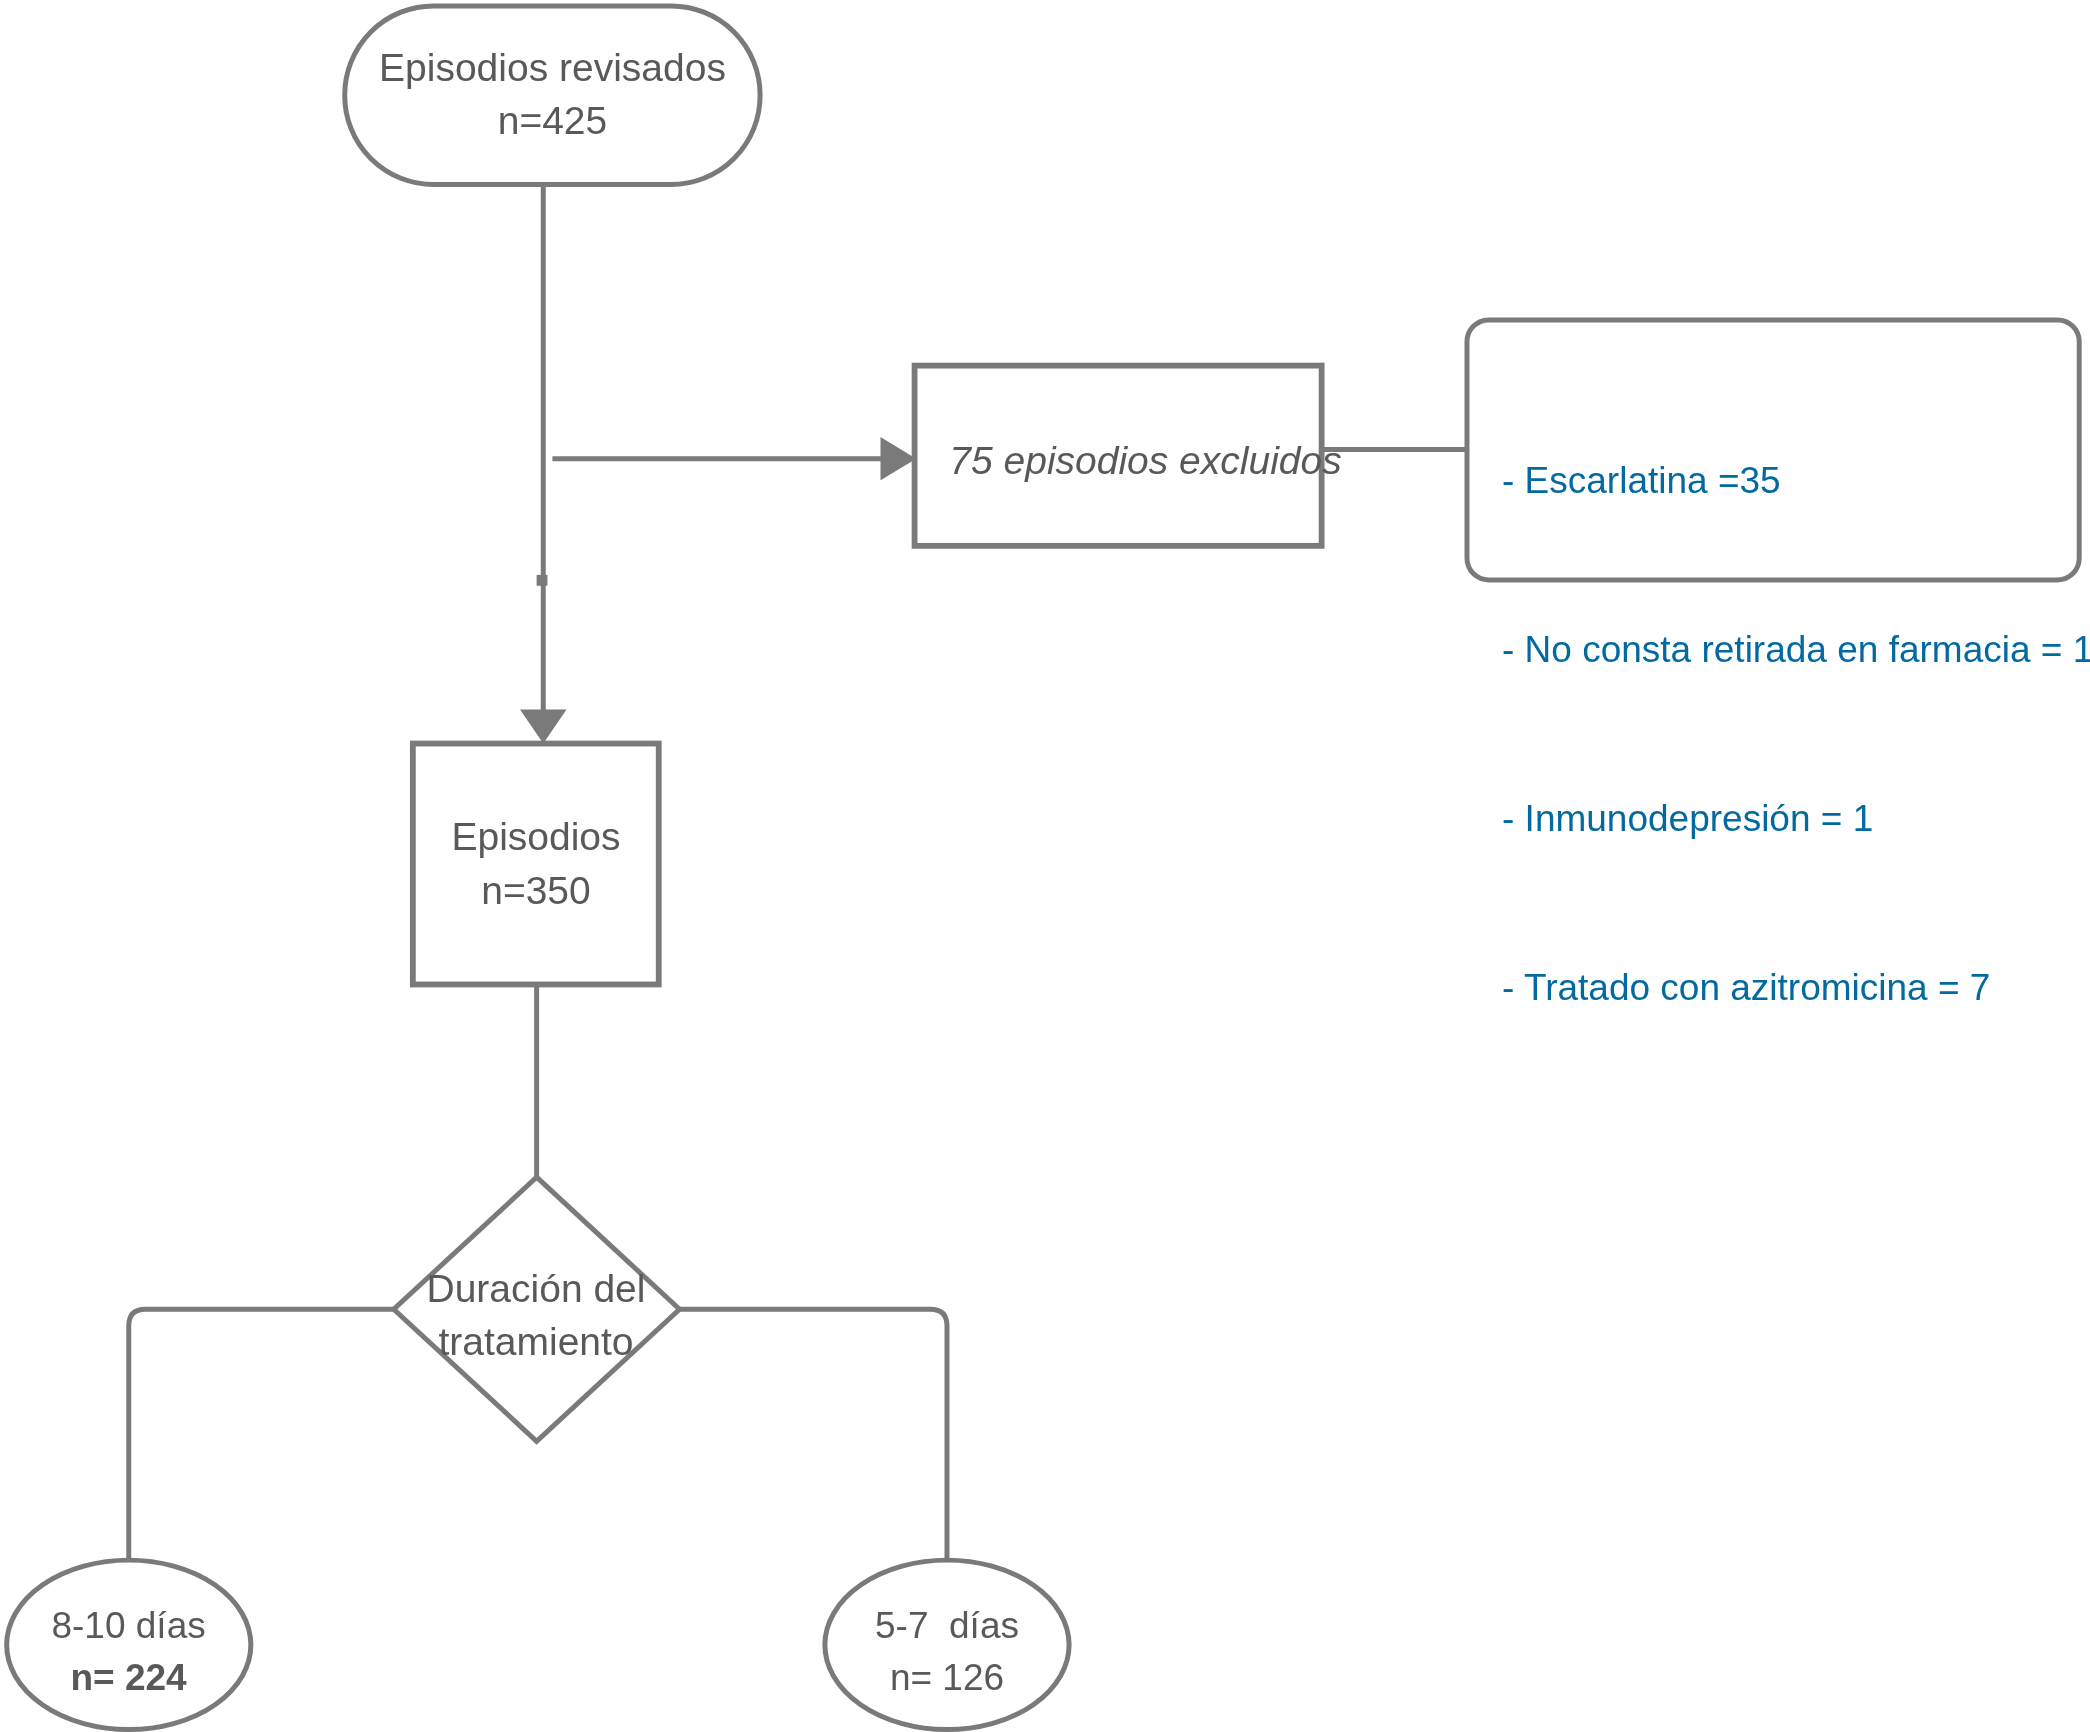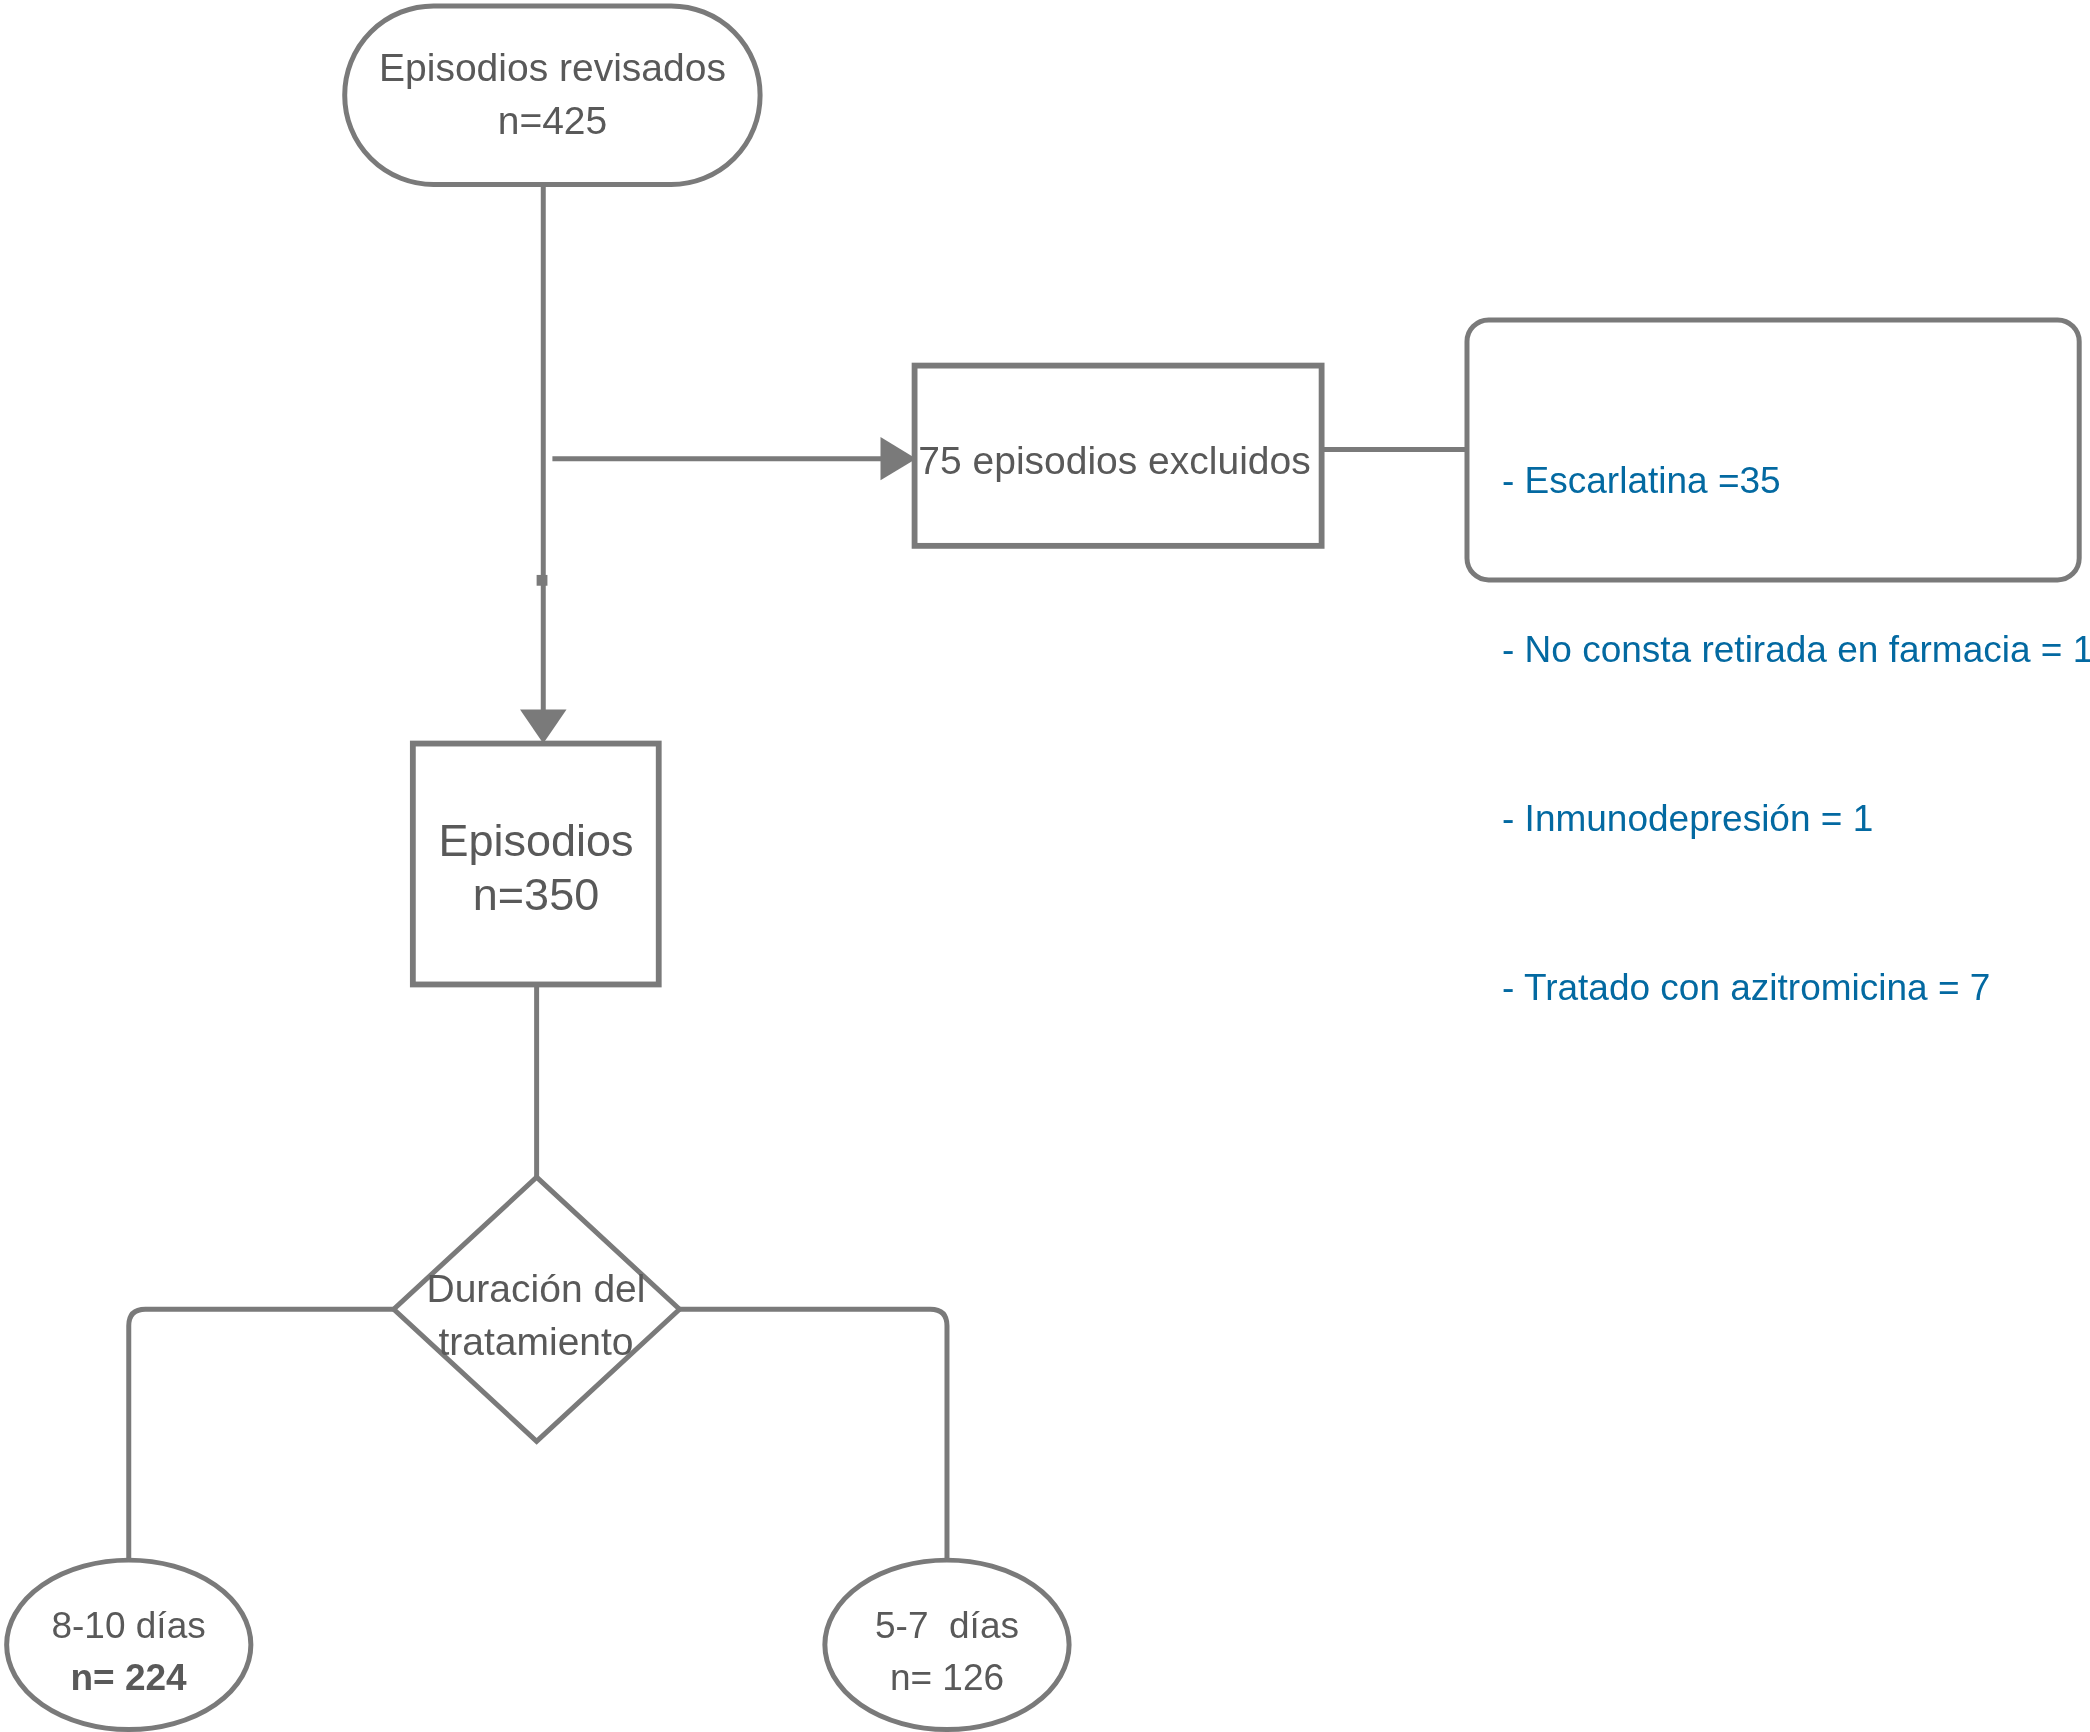--- a/index.html
+++ b/index.html
@@ -27,21 +27,21 @@
   .node-label {
     position: absolute;
     color: #595959;
     text-align: center;
     line-height: 1.30;
     white-space: pre;
     pointer-events: none;
     font-family: "Liberation Sans", sans-serif;
   }
   .node-label.lbl-start   { font-size: 39px; }
-  .node-label.lbl-process { font-size: 45px; }
+  .node-label.lbl-process { font-size: 39px; }
   .node-label.lbl-excluded{ font-size: 39px; }
   .node-label.lbl-decision{ font-size: 39px; }
   .node-label.lbl-end     { font-size: 37px; }
 
   .list-box-text {
     position: absolute;
     color: #0369a1;
     font-size: 37px;
     line-height: 1.52;
     text-align: left;
@@ -84,21 +84,21 @@
     <path d="M 818,1576 L 1120,1576 Q 1140,1576 1140,1596 L 1140,1878" fill="none" stroke="#7a7a7a" stroke-width="6"></path>
 
     <ellipse cx="155" cy="1980" rx="147" ry="102" fill="#ffffff" stroke="#7a7a7a" stroke-width="6"></ellipse>
 
     <ellipse cx="1140" cy="1980" rx="147" ry="102" fill="#ffffff" stroke="#7a7a7a" stroke-width="6"></ellipse>
   </svg>
 
   <div class="node-label lbl-start" style="left:345px; top:43px; width:415px;">Episodios revisados</div>
   <div class="node-label lbl-start" style="left:345px; top:96px; width:415px;">n=425</div>
 
-  <div class="node-label lbl-excluded" style="left:911px; top:436px; width:407px;">75 episodios excluidos</div>
+  <div class="node-label lbl-excluded" style="left:942px; top:436px; width:407px;font-style:italic;">75 episodios excluidos</div>
 
   <div class="list-box-text" style="left:1502px; top:341px; width:582px;">
     <span class="list-line">- Escarlatina =35</span>
     <span class="list-line">- No consta retirada en farmacia = 11</span>
     <span class="list-line">- Inmunodepresión = 1</span>
     <span class="list-line">- Tratado con azitromicina = 7</span>
   </div>
 
   <div class="node-label lbl-process" style="left:413px; top:812px; width:246px;">Episodios</div>
   <div class="node-label lbl-process" style="left:413px; top:866px; width:246px;">n=350</div>

